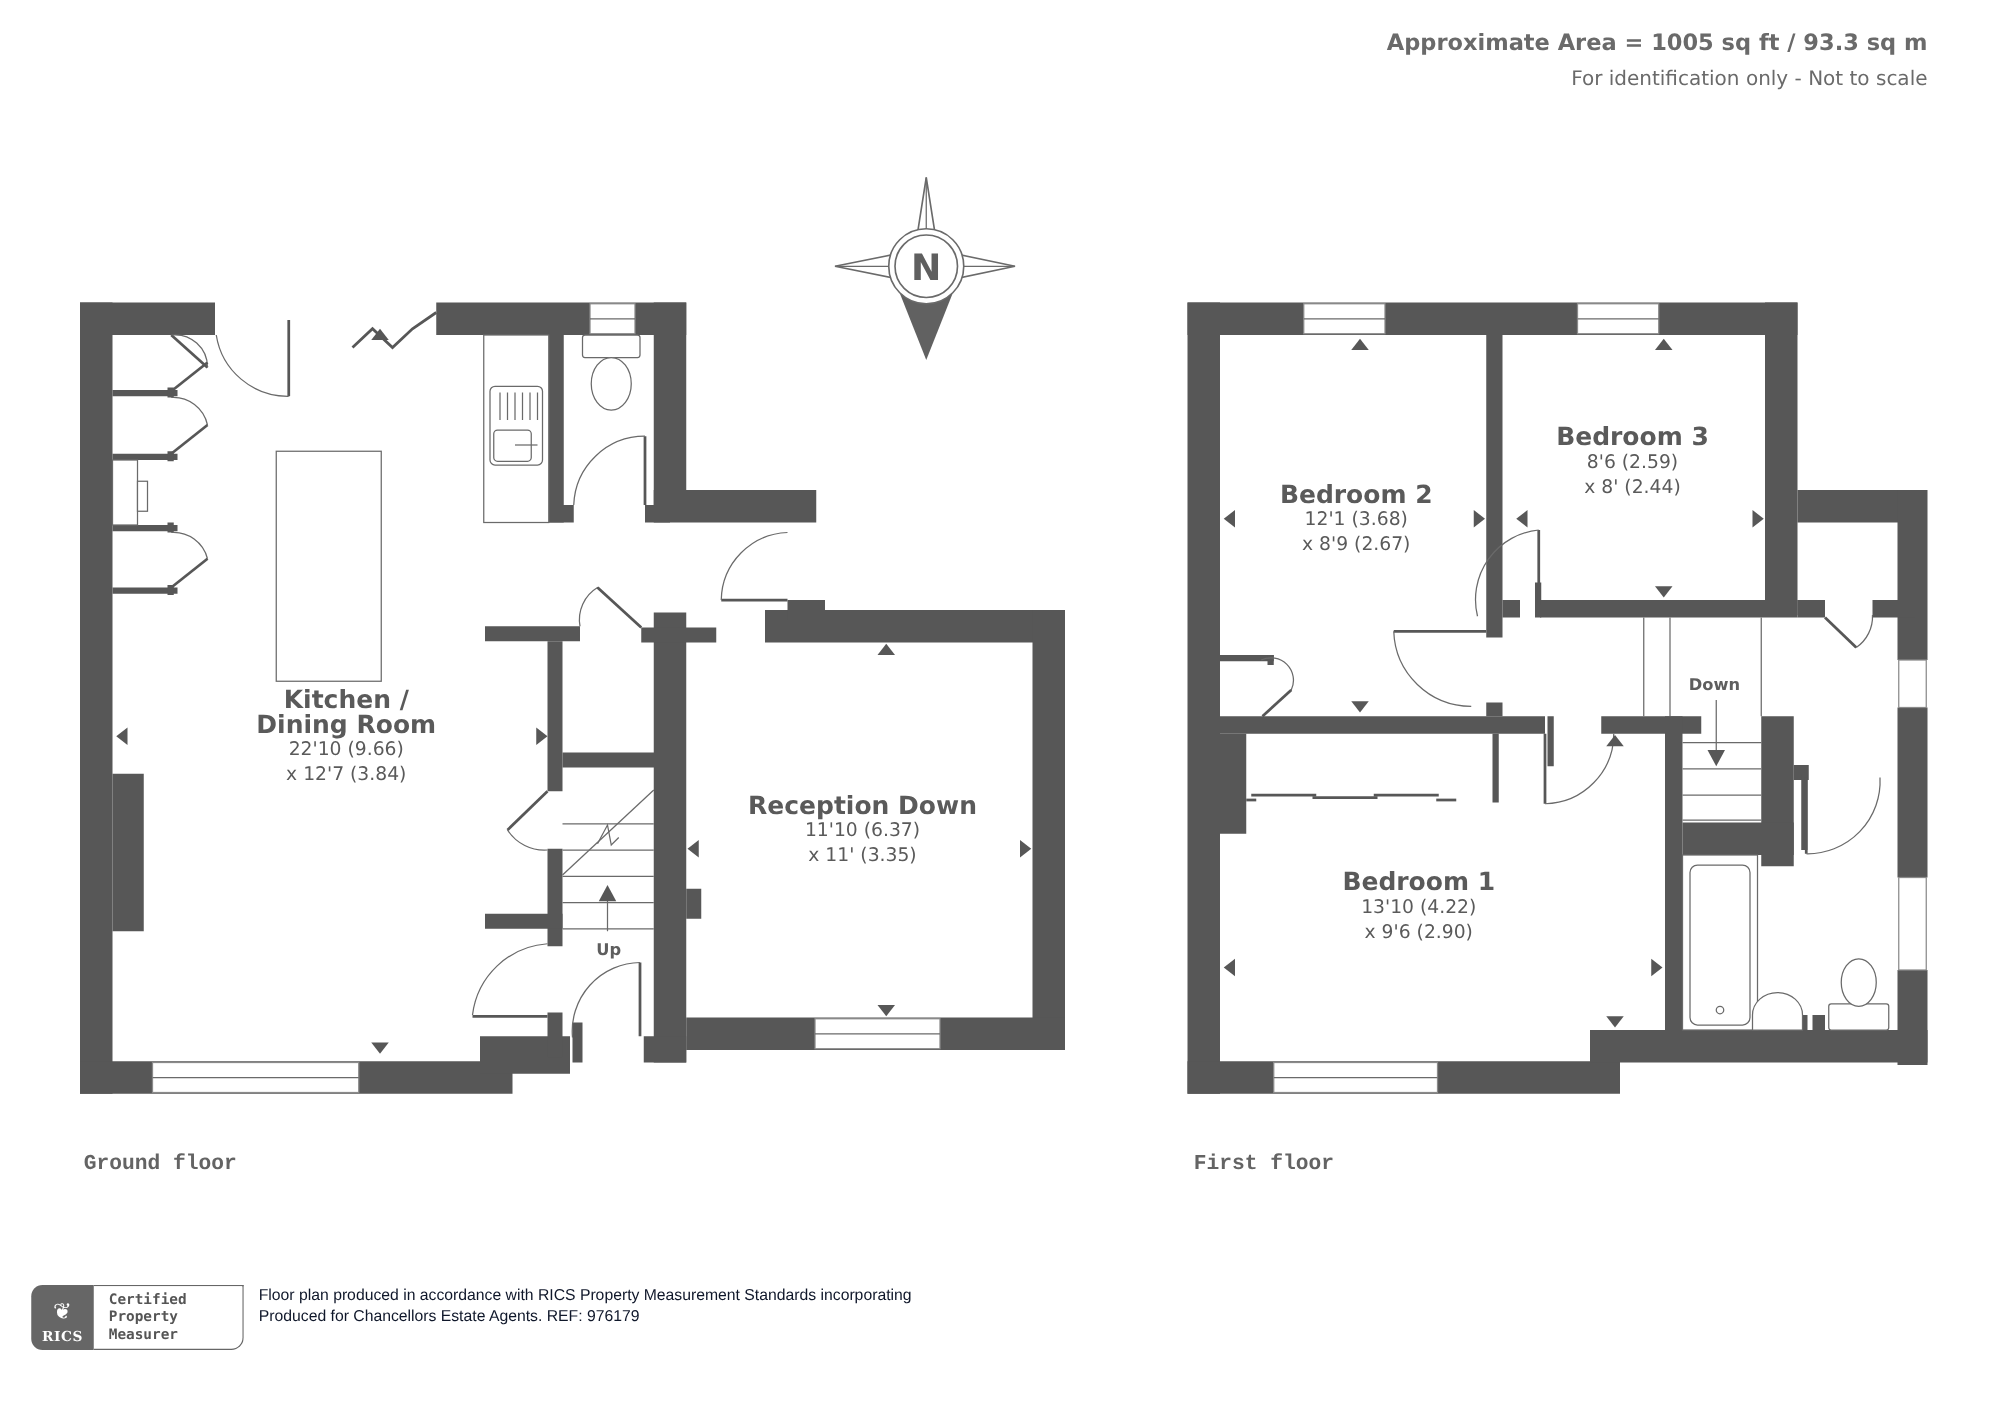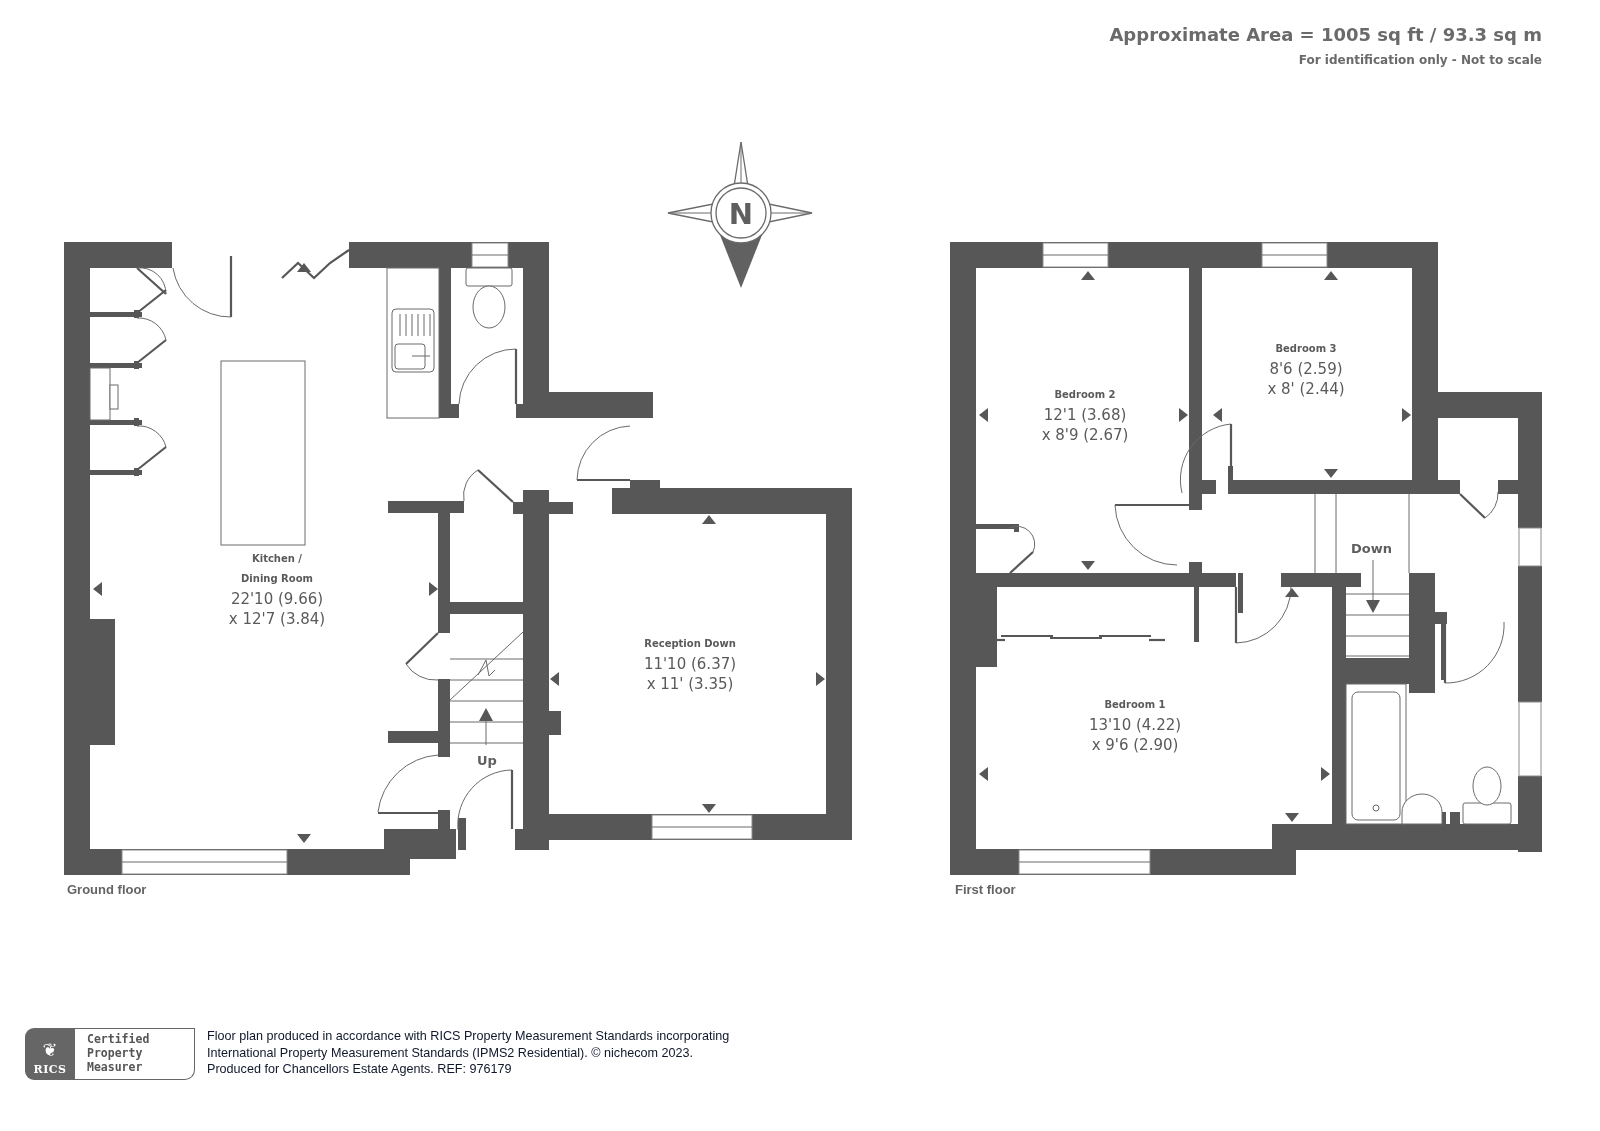--- a/index.html
+++ b/index.html
@@ -5,26 +5,26 @@
     html, body { margin: 0; padding: 0; background: #ffffff; }
     body { width: 1600px; height: 1131px; position: relative; overflow: hidden; font-family: "DejaVu Sans", "Liberation Sans", sans-serif; color: #595959; }
     #plan { position: absolute; left: 0; top: 0; width: 1600px; height: 1131px; }
     .w { fill: #575757; }
     .ln { stroke: #6a6a6a; stroke-width: 1; fill: none; }
     .ln2 { stroke: #575757; stroke-width: 2.2; fill: none; }
     .win { fill: #ffffff; stroke: #8a8a8a; stroke-width: 1; }
     .tri { fill: #575757; }
     .fx { fill: #fff; stroke: #6a6a6a; stroke-width: 1; }
     .label { position: absolute; text-align: center; color: #5a5a5a; font-family: "DejaVu Sans", sans-serif; line-height: 20px; }
-    .label .name { font-weight: bold; font-size: 10px; }
+    .label .name { font-weight: bold; font-size: 20px; }
     .label .dim { font-size: 15px; }
-    .floor-title { position: absolute; font-weight: bold; font-size: 13px; color: #646464; font-family: Liberation Sans, sans-serif; }
+    .floor-title { position: absolute; font-weight: bold; font-size: 17px; color: #646464; font-family: Liberation Mono, monospace; margin-top: 40px; }
     .small-tag { position: absolute; font-weight: bold; font-size: 13px; color: #5e5e5e; font-family: "DejaVu Sans", sans-serif; }
     #area-title { position: absolute; right: 58px; top: 24px; font-weight: bold; font-size: 18px; color: #6a6a6a; font-family: "DejaVu Sans", sans-serif; margin-left: 15px; }
-    #area-sub { position: absolute; right: 58px; top: 53px; font-weight: bold; font-size: 12px; color: #6a6a6a; font-family: "DejaVu Sans", sans-serif; }
+    #area-sub { position: absolute; right: 58px; top: 53px; font-weight: normal; font-size: 16px; color: #6a6a6a; font-family: "DejaVu Sans", sans-serif; }
     #footer { position: absolute; left: 25px; top: 1028px; height: 52px; display: flex; align-items: stretch; }
     #rics-logo { width: 50px; background: #666666; border-radius: 9px 0 0 9px; color: #fff; display: flex; flex-direction: column; align-items: center; justify-content: flex-end; padding-bottom: 4px; box-sizing: border-box; }
     #rics-logo .lion { font-size: 18px; line-height: 18px; margin-bottom: 4px; }
     #rics-logo .rics { font-family: "DejaVu Serif", serif; font-weight: bold; font-size: 11px; letter-spacing: 0.5px; }
     #cert-box { width: 120px; border: 1.3px solid #666; border-left: none; border-radius: 0 0 10px 0; box-sizing: border-box; padding: 3px 0 0 12px; font-family: "DejaVu Sans Mono", monospace; font-weight: bold; font-size: 11.5px; line-height: 14px; color: #555; }
     #footer-text { margin-left: 12px; font-family: "Liberation Sans", sans-serif; font-size: 12.6px; line-height: 16.5px; color: #0f172a; padding-top: 0px; }
   </style>
 </head>
 <body>
 
@@ -336,16 +336,15 @@
     <div class="lion">❦</div>
     <div class="rics">RICS</div>
   </div>
   <div id="cert-box">
     <div>Certified</div>
     <div>Property</div>
     <div>Measurer</div>
   </div>
   <div id="footer-text">
     <div>Floor plan produced in accordance with RICS Property Measurement Standards incorporating</div>
-    <div>International Property Measurement Standards (IPMS2 Residential).   © nichecom 2023.</div>
     <div>Produced for Chancellors Estate Agents.   REF: 976179</div>
   </div>
 </div>
 
 </body></html>

